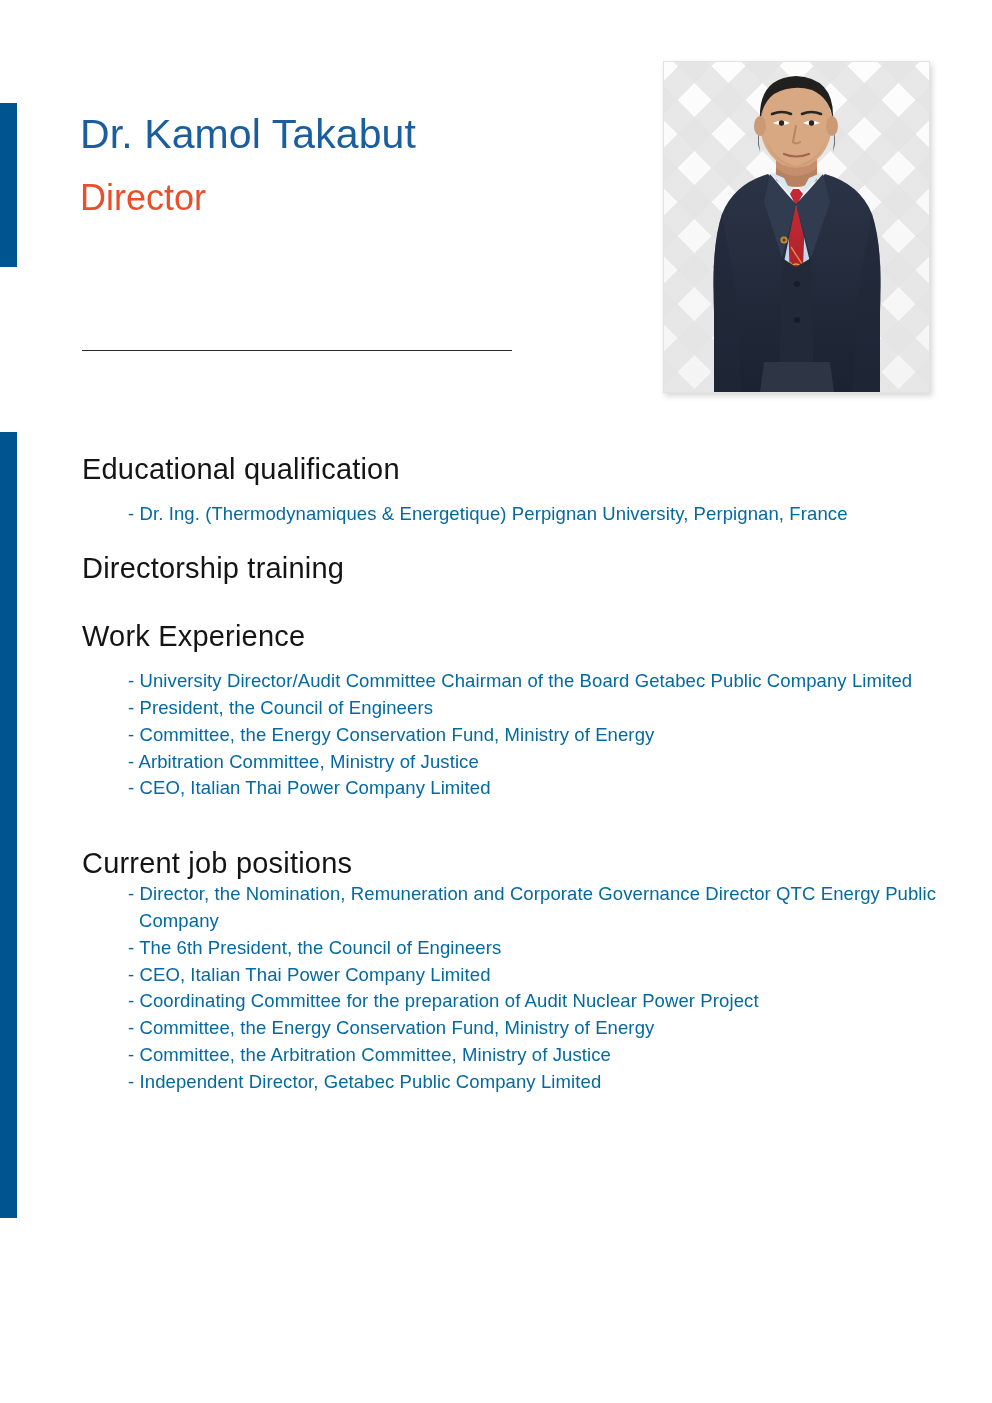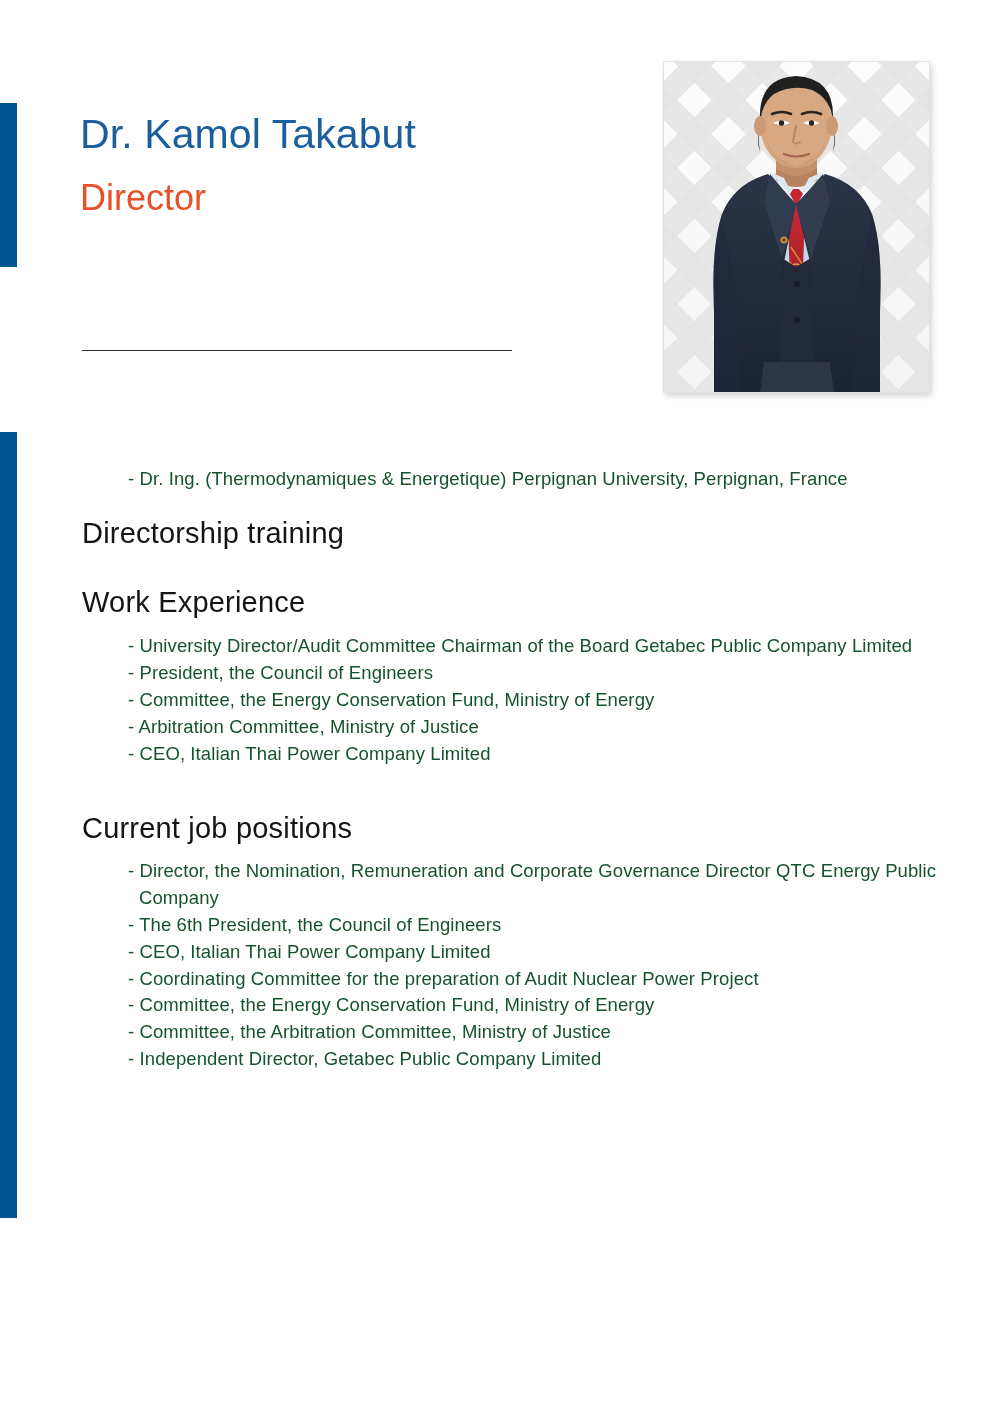--- a/index.html
+++ b/index.html
@@ -113,35 +113,35 @@
     letter-spacing: 0.2px;
   }
   .bullet-list {
     list-style: none;
     margin: 0;
     padding: 0 0 0 46px;
   }
   .bullet-item {
     font-size: 18.5px;
     line-height: 1.45;
-    color: #14532d;
+    color: #0369a1;
     letter-spacing: 0.1px;
     text-indent: -11px;
     padding-left: 11px;
   }
 
   
   #section-education   { margin-top: 0;   }
   #section-education .bullet-list   { margin-top: 14px; }
   #section-directorship { margin-top: 23px; }
   #section-directorship .bullet-list { margin-top: 14px; }
   #section-work        { margin-top: 34px; }
   #section-work .bullet-list        { margin-top: 14px; }
   #section-current     { margin-top: 44px; }
-  #section-current .bullet-list     { margin-top: 12px; }
+  #section-current .bullet-list     { margin-top: 0; }
 </style>
 </head>
 <body>
 
 <div id="page">
 
   <div class="accent-bar" id="accent-bar-top"></div>
   <div class="accent-bar" id="accent-bar-main"></div>
 
   <div id="header-block">
@@ -222,20 +222,21 @@
         <path d="M120 92 Q132 97 145 92" stroke="#a4624f" stroke-width="2.2" fill="none" stroke-linecap="round"></path>
 
         <path d="M101 74 Q106 96 132 104 Q158 96 163 74 Q158 100 132 108 Q106 100 101 74 Z" fill="#c08f68" opacity="0.35"></path>
       </svg>
     </div>
   </div>
 
   <div id="content">
 
     <div class="section" id="section-education">
+      <div class="section-title">Educational qualification</div>
       <ul class="bullet-list">
         <li class="bullet-item">- Dr. Ing. (Thermodynamiques &amp; Energetique) Perpignan University, Perpignan, France</li>
       </ul>
     </div>
 
     <div class="section" id="section-directorship">
       <div class="section-title">Directorship training</div>
     </div>
 
     <div class="section" id="section-work">

